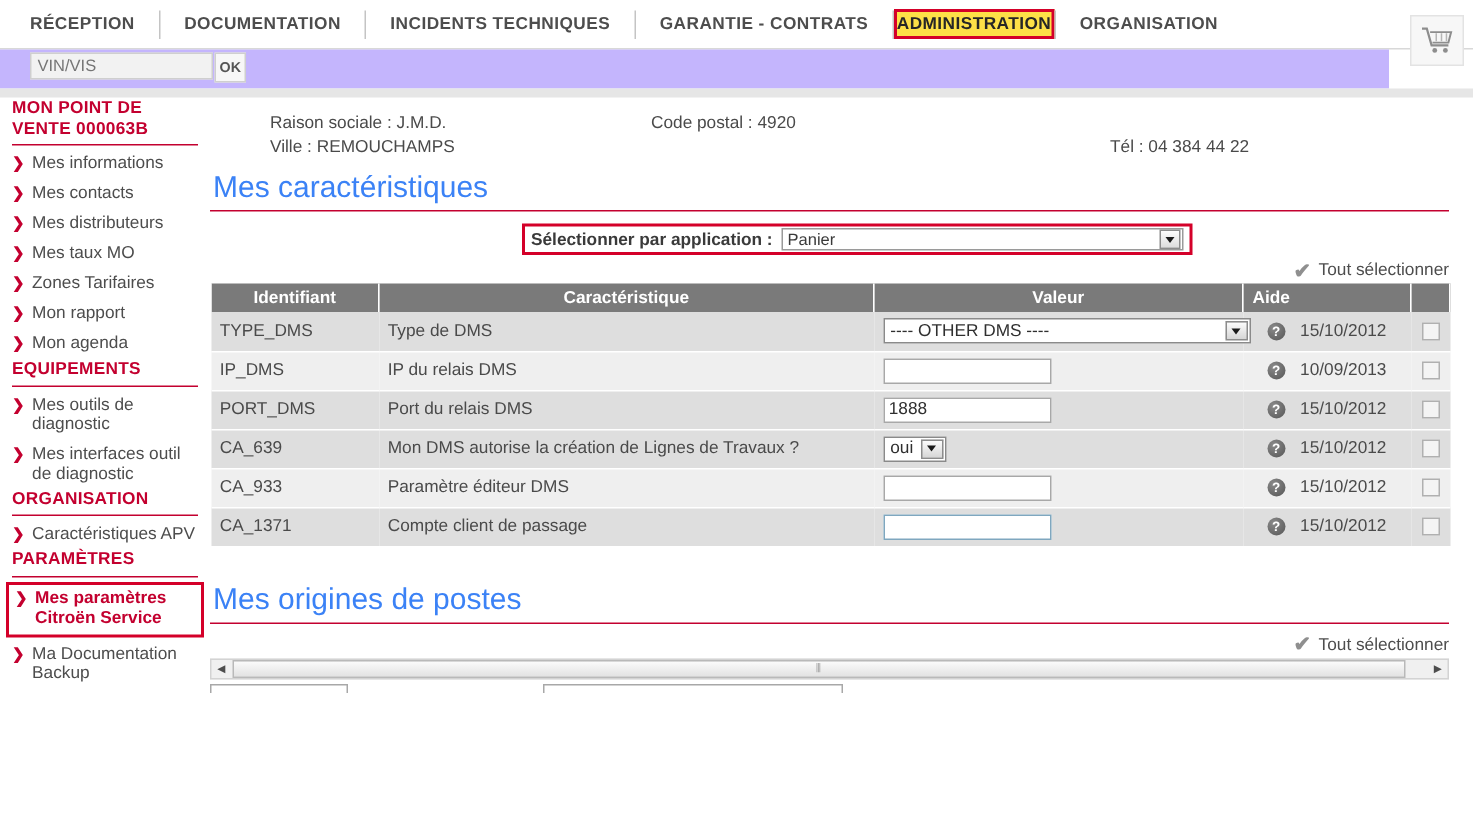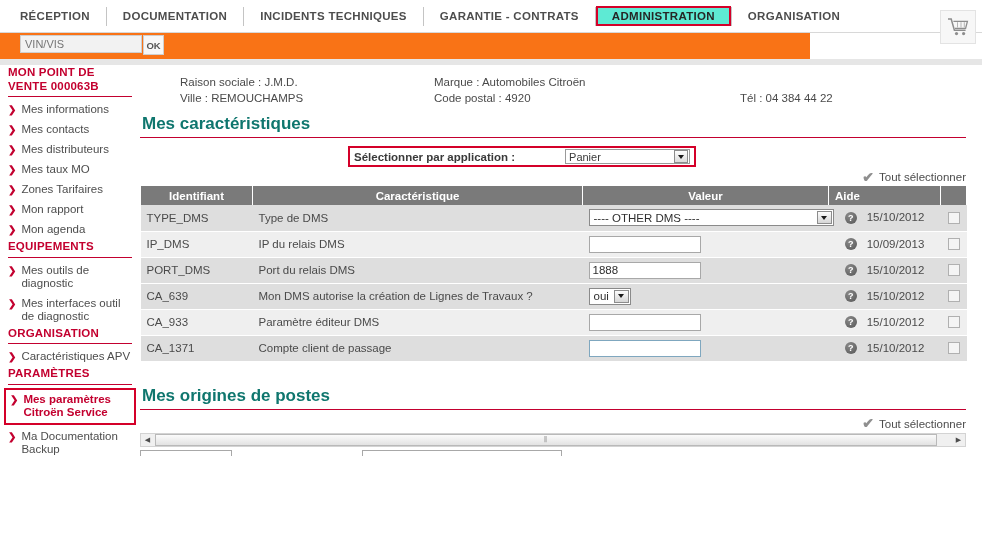--- a/index.html
+++ b/index.html
@@ -22,38 +22,38 @@
   }
   .navlist { display: flex; align-items: center; height: 32px; padding-left: 4px; }
   .navitem {
     font-size: 11.5px; font-weight: bold; letter-spacing: .3px;
     color: #4d4d4d; padding: 4px 16px; white-space: nowrap;
     cursor: pointer;
   }
   .navsep { width: 1px; height: 19px; background: #c4c4c4; }
   .navitem.active {
     border: 2px solid #d40029;
-    background: #5eead4;
+    background: #fde047;
     color: #262626;
-    padding: 2px 14px;
+    padding: 2px 0;
   }
 
   
   .cartbox {
     position: absolute; right: 6px; top: 10px;
     width: 36px; height: 34px;
     background: #f7f7f7; border: 1px solid #e3e3e3;
     display: flex; align-items: center; justify-content: center;
     cursor: pointer;
   }
 
   
   .searchrow {
-    position: absolute; top: 33px; left: 0; width: 810px; height: 26px;
-    background: #f97316;
+    position: absolute; top: 33px; left: 0; width: 926px; height: 26px;
+    background: #c4b5fd;
   }
   .searchwrap { position: absolute; left: 20px; top: 2px; display: flex; }
   .searchinput {
     width: 122px; height: 18px;
     border: 1px solid #cfcfcf; background: #f2f2f2;
     font-size: 11px; color: #8a8a8a; padding: 0 4px;
     font-family: "Liberation Sans", sans-serif;
   }
   .okbtn {
     width: 21px; height: 20px; margin-left: 1px;
@@ -96,33 +96,32 @@
   
   .main { position: absolute; left: 140px; top: 66px; width: 842px; }
 
   .infoblock { position: relative; height: 48px; font-size: 11.5px; }
   .info-col { position: absolute; }
   .info-lbl { font-weight: normal; color: #4a4a4a; }
   .info-val { color: #4a4a4a; }
   .info-line { line-height: 16px; white-space: nowrap; }
 
   .sec-title {
-    color: #0f766e; font-size: 17px; font-weight: bold;
+    color: #3b82f6; font-size: 20px; font-weight: normal;
     margin: 0 0 3px 2px;
   }
   .sec-rule { height: 1px; background: #c3002f; width: 826px; margin-bottom: 8px; }
 
   
   .appsel-box {
     position: relative; margin: 6px 0 0 208px;
-    width: 348px; height: 21px;
+    width: 447px; height: 21px;
     border: 2px solid #d40029;
     display: flex; align-items: center;
     padding: 0 4px;
-    gap: 44px;
   }
   .appsel-label { font-size: 11.5px; font-weight: bold; color: #3a3a3a; white-space: nowrap; }
   .appsel-field {
     margin-left: 6px; flex: 1; height: 15px;
     border: 1px solid #9a9a9a; background: #fff;
     display: flex; align-items: center; position: relative;
     font-size: 11px; padding-left: 3px;
   }
   .dd-arrow {
     position: absolute; right: 1px; top: 0px;
@@ -330,24 +329,20 @@
         <div class="info-line">
           <span class="info-lbl">Raison sociale :</span>
           <span class="info-val">J.M.D.</span>
         </div>
         <div class="info-line">
           <span class="info-lbl">Ville :</span>
           <span class="info-val">REMOUCHAMPS</span>
         </div>
       </div>
       <div class="info-col" style="left:294px; top:8px;">
-        <div class="info-line">
-          <span class="info-lbl">Marque :</span>
-          <span class="info-val">Automobiles Citroën</span>
-        </div>
         <div class="info-line">
           <span class="info-lbl">Code postal :</span>
           <span class="info-val">4920</span>
         </div>
       </div>
       <div class="info-col" style="left:600px; top:24px;">
         <div class="info-line">
           <span class="info-lbl">Tél :</span>
           <span class="info-val">04 384 44 22</span>
         </div>

